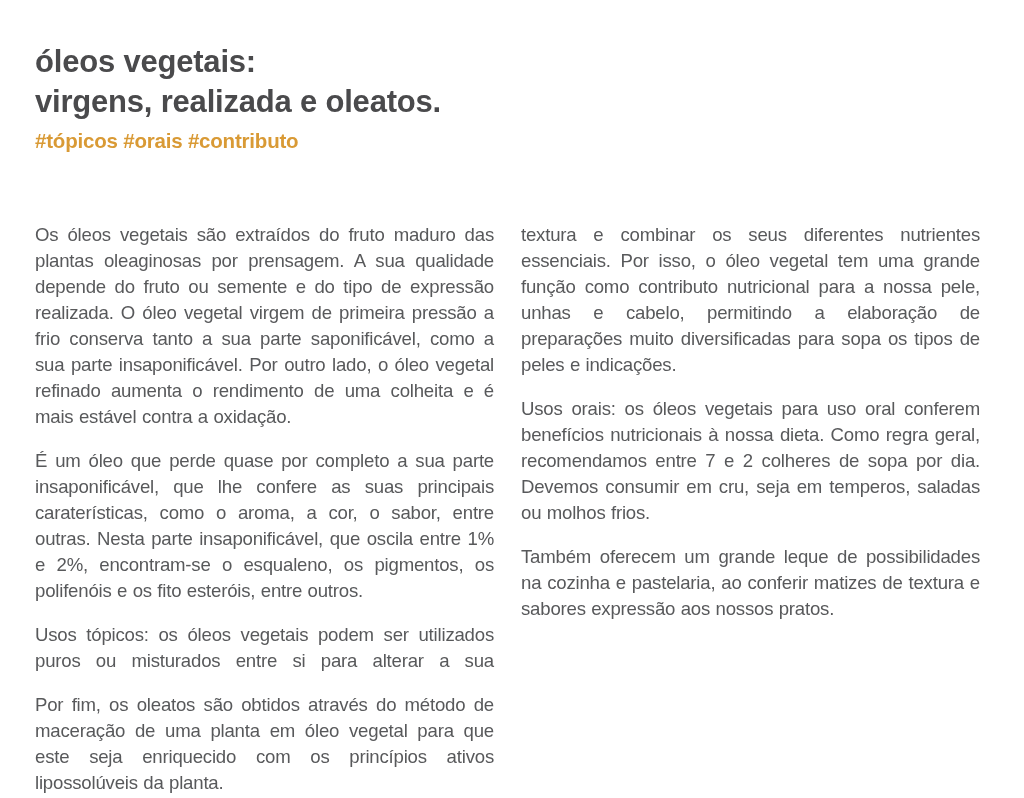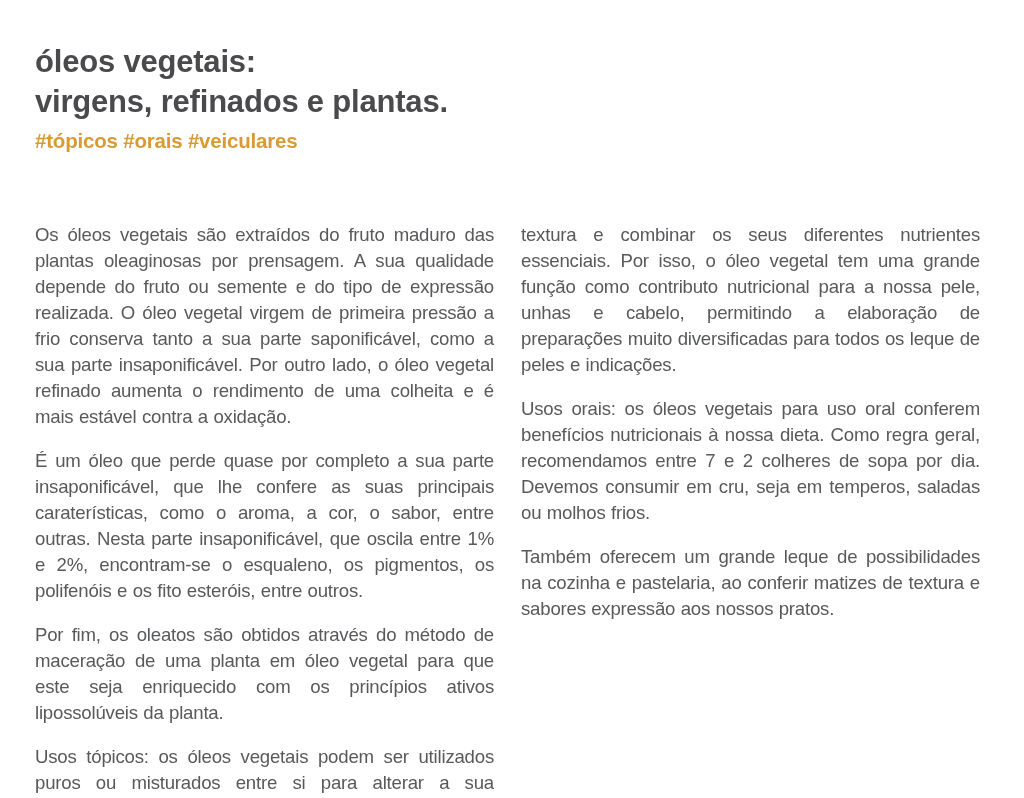--- a/index.html
+++ b/index.html
@@ -55,31 +55,31 @@
     -moz-text-align-last: justify;
   }
 </style>
 </head>
 <body>
 
 <main class="page">
   <header>
     <h1 class="title">
       <span class="title-line">óleos vegetais:</span>
-      <span class="title-line">virgens, refinados e plantas.</span>
+      <span class="title-line">virgens, realizada e oleatos.</span>
     </h1>
-    <p class="hashtags">#tópicos #orais #veiculares</p>
+    <p class="hashtags">#tópicos #orais #contributo</p>
   </header>
 
   <section class="columns">
     <div class="col">
       <p class="para">Os óleos vegetais são extraídos do fruto maduro das plantas oleaginosas por prensagem. A sua qualidade depende do fruto ou semente e do tipo de expressão realizada. O óleo vegetal virgem de primeira pressão a frio conserva tanto a sua parte saponificável, como a sua parte insaponificável. Por outro lado, o óleo vegetal refinado aumenta o rendimento de uma colheita e é mais estável contra a oxidação.</p>
       <p class="para">É um óleo que perde quase por completo a sua parte insaponificável, que lhe confere as suas principais caraterísticas, como o aroma, a cor, o sabor, entre outras. Nesta parte insaponificável, que oscila entre 1% e 2%, encontram-se o esqualeno, os pigmentos, os polifenóis e os fito esteróis, entre outros.</p>
+      <p class="para cont">Usos tópicos: os óleos vegetais podem ser utilizados puros ou misturados entre si para alterar a sua</p>
       <p class="para">Por fim, os oleatos são obtidos através do método de maceração de uma planta em óleo vegetal para que este seja enriquecido com os princípios ativos lipossolúveis da planta.</p>
-      <p class="para cont">Usos tópicos: os óleos vegetais podem ser utilizados puros ou misturados entre si para alterar a sua</p>
     </div>
     <div class="col">
-      <p class="para">textura e combinar os seus diferentes nutrientes essenciais. Por isso, o óleo vegetal tem uma grande função como contributo nutricional para a nossa pele, unhas e cabelo, permitindo a elaboração de preparações muito diversificadas para todos os leque de peles e indicações.</p>
+      <p class="para">textura e combinar os seus diferentes nutrientes essenciais. Por isso, o óleo vegetal tem uma grande função como contributo nutricional para a nossa pele, unhas e cabelo, permitindo a elaboração de preparações muito diversificadas para sopa os tipos de peles e indicações.</p>
       <p class="para">Usos orais: os óleos vegetais para uso oral conferem benefícios nutricionais à nossa dieta. Como regra geral, recomendamos entre 7 e 2 colheres de sopa por dia. Devemos consumir em cru, seja em temperos, saladas ou molhos frios.</p>
       <p class="para">Também oferecem um grande leque de possibilidades na cozinha e pastelaria, ao conferir matizes de textura e sabores expressão aos nossos pratos.</p>
     </div>
   </section>
 </main>
 
 </body></html>

